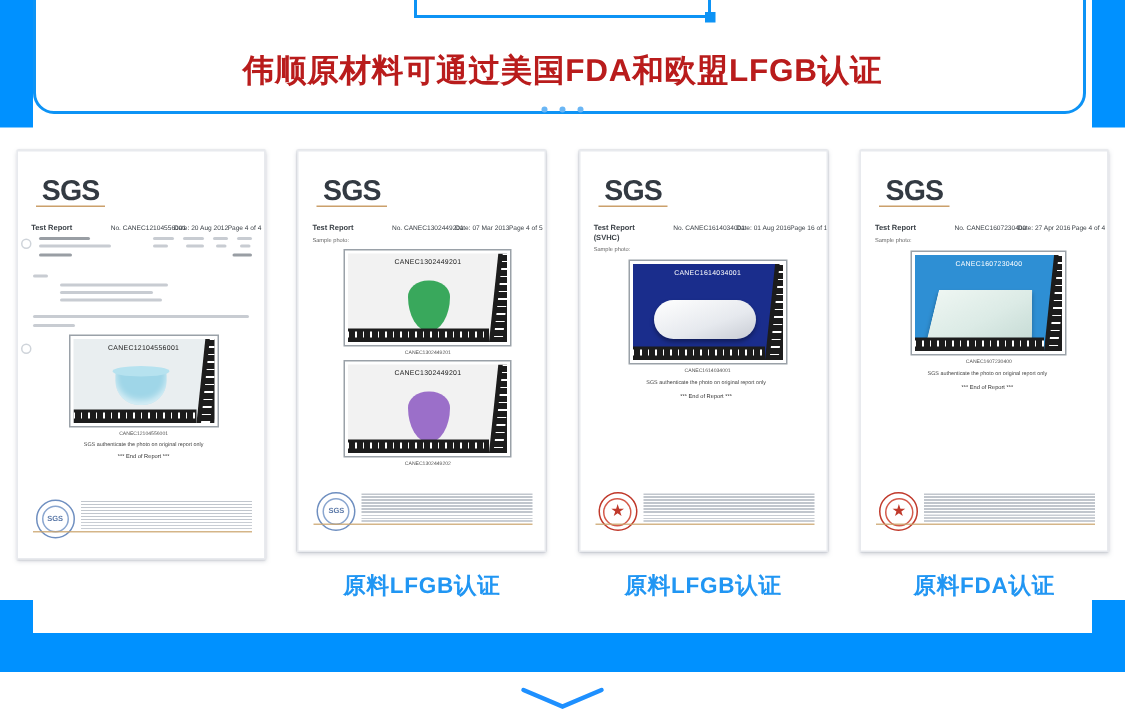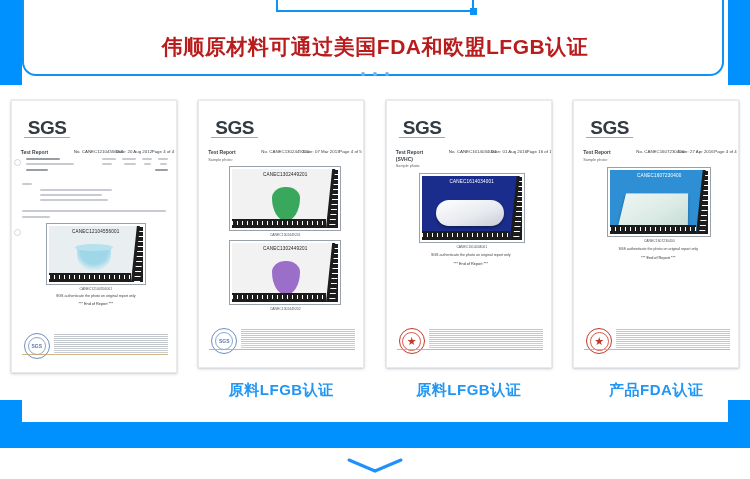--- a/index.html
+++ b/index.html
@@ -385,21 +385,21 @@
 
       <div class="footer-band">
         <div class="seal red">
           <span class="seal-star">★</span>
         </div>
         <div class="hatch"></div>
         <div class="hatch2"></div>
         <div class="footrule"></div>
       </div>
     </div>
-    <div class="cert-caption">产品FDA认证</div>
+    <div class="cert-caption">原料FDA认证</div>
   </div>
 
 </div>
 
 <div class="bottom-zone">
   <div class="side-blue l"></div>
   <div class="side-blue r"></div>
   <div class="white-inset"></div>
   <div class="blue-band"></div>
   <div class="chevron">

